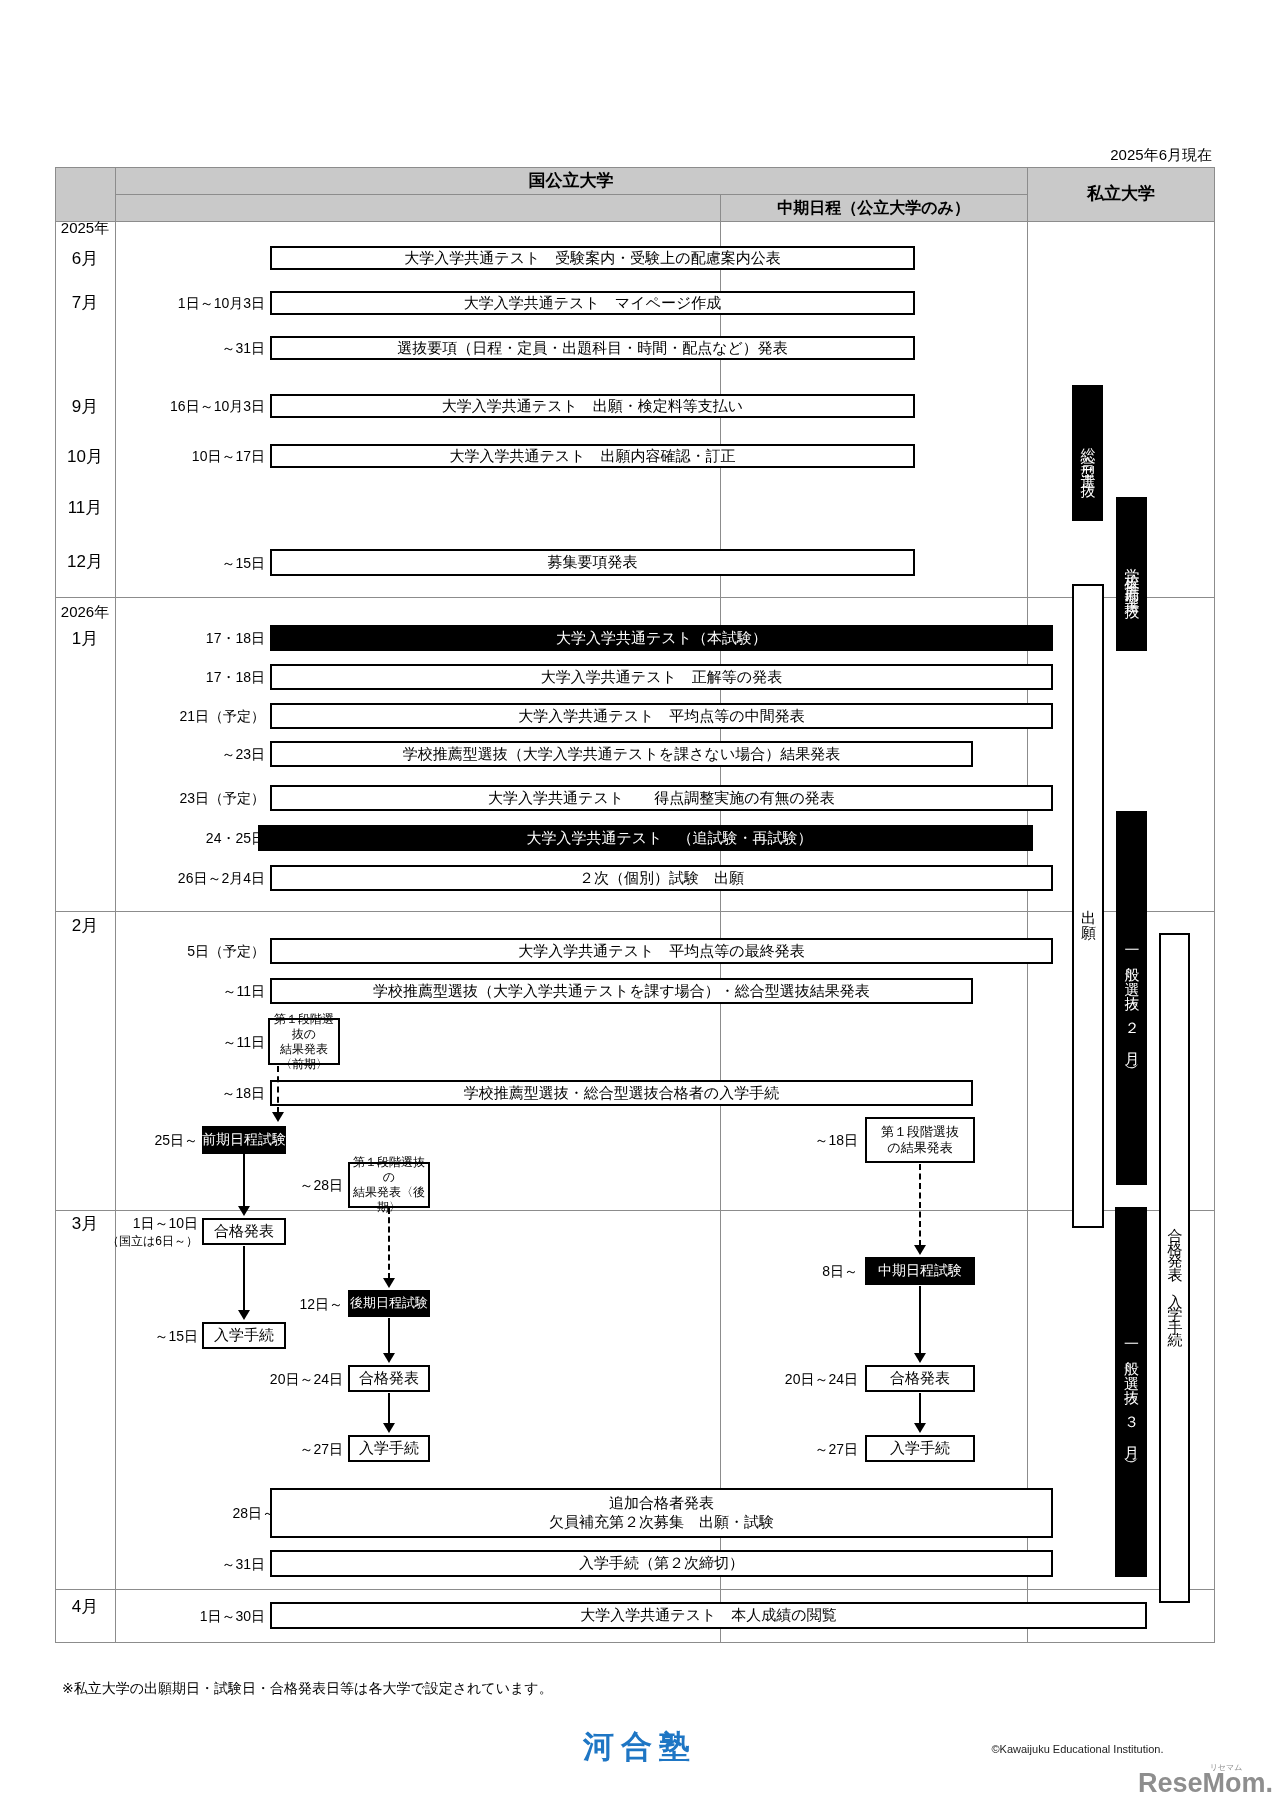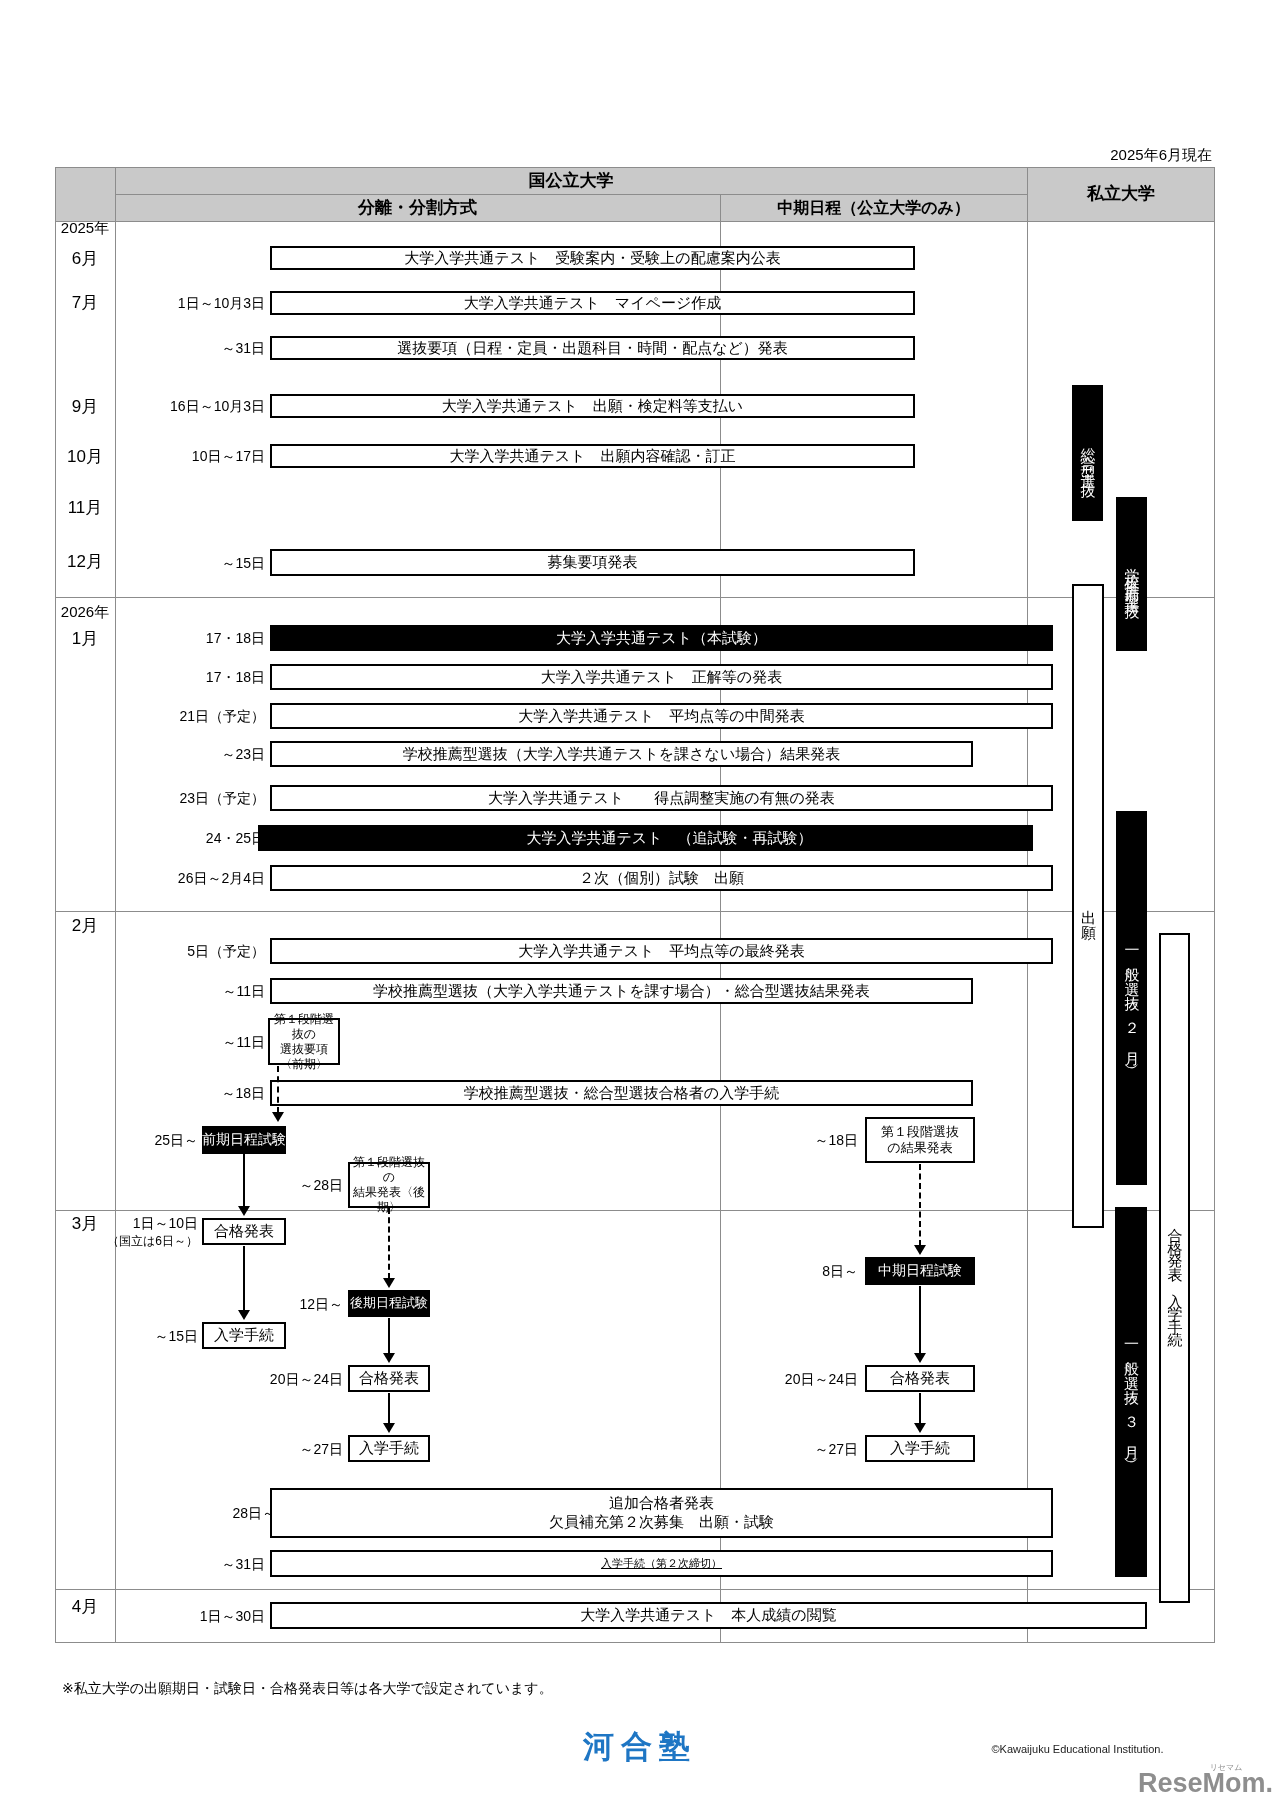--- a/index.html
+++ b/index.html
@@ -41,21 +41,20 @@
   #watermark-ruby{top:1762px;left:1196px;width:60px;text-align:center;font-size:8px;color:#8e8e8e;}
 </style>
 </head>
 <body>
 
 <div id="page">
   <div class="abs" id="asof">2025年6月現在</div>
 
   <div class="abs" id="header-bg" style="background: rgb(201, 201, 201);"></div>
   <div class="hcell" id="hc-national" style="left:115px;top:167px;width:912px;height:27px;line-height:27px;font-size:17px;">国公立大学</div>
-  <div class="hcell" id="hc-split" style="left:115px;top:194px;width:605px;height:27px;line-height:27px;font-size:17px;">分離・分割方式</div>
   <div class="hcell" id="hc-mid" style="left:720px;top:194px;width:307px;height:24px;line-height:27px;font-size:16px;">中期日程（公立大学のみ）</div>
   <div class="hcell" id="hc-private" style="left:1027px;top:167px;width:188px;height:54px;line-height:54px;font-size:17px;">私立大学</div>
 
   <div id="dynamic-root">
       <div class="abs" style="left: 55px; top: 167px; width: 1160px; height: 1476px; border: 1px solid rgb(140, 140, 140); box-sizing: border-box; z-index: 1;"></div>
       <div class="hline" style="top: 194px; left: 115px; width: 912px;"></div>
       <div class="hline" style="top: 221px; left: 55px; width: 1160px;"></div>
       <div class="hline" style="top: 597px; left: 55px; width: 1160px;"></div>
       <div class="hline" style="top: 911px; left: 55px; width: 1160px;"></div>
       <div class="hline" style="top: 1210px; left: 55px; width: 1160px;"></div>
@@ -163,21 +162,21 @@
         <div>5日（予定）</div>
       </div>
       <div class="bar" style="left: 270px; top: 978px; width: 703px; height: 26px; font-size: 15px;">
         <div>学校推薦型選抜（大学入学共通テストを課す場合）・総合型選抜結果発表</div>
       </div>
       <div class="date" style="left: 55px; top: 982px; width: 210px;">
         <div>～11日</div>
       </div>
       <div class="bar" style="left: 268px; top: 1018px; width: 72px; height: 47px; font-size: 12px;">
         <div>第１段階選抜の</div>
-        <div>選抜要項〈前期〉</div>
+        <div>結果発表〈前期〉</div>
       </div>
       <div class="date" style="left: 55px; top: 1032.5px; width: 210px;">
         <div>～11日</div>
       </div>
       <div class="bar" style="left: 270px; top: 1080px; width: 703px; height: 26px; font-size: 15px;">
         <div>学校推薦型選抜・総合型選抜合格者の入学手続</div>
       </div>
       <div class="date" style="left: 55px; top: 1084px; width: 210px;">
         <div>～18日</div>
       </div>
@@ -250,21 +249,21 @@
       <div class="date" style="left: 648px; top: 1439.5px; width: 210px;">
         <div>～27日</div>
       </div>
       <div class="bar" style="left: 270px; top: 1488px; width: 783px; height: 50px; font-size: 15px;">
         <div>追加合格者発表</div>
         <div>欠員補充第２次募集　出願・試験</div>
       </div>
       <div class="date" style="left: 55px; top: 1504px; width: 210px; padding-left: 11px;">
         <div>28日～</div>
       </div>
-      <div class="bar" style="left: 270px; top: 1550px; width: 783px; height: 27px; font-size: 11px; text-decoration: underline;">
+      <div class="bar" style="left: 270px; top: 1550px; width: 783px; height: 27px; font-size: 15px;">
         <div>入学手続（第２次締切）</div>
       </div>
       <div class="date" style="left: 55px; top: 1554.5px; width: 210px;">
         <div>～31日</div>
       </div>
       <div class="bar" style="left: 270px; top: 1602px; width: 877px; height: 27px; font-size: 15px;">
         <div>大学入学共通テスト　本人成績の閲覧</div>
       </div>
       <div class="date" style="left: 55px; top: 1606.5px; width: 210px;">
         <div>1日～30日</div>

